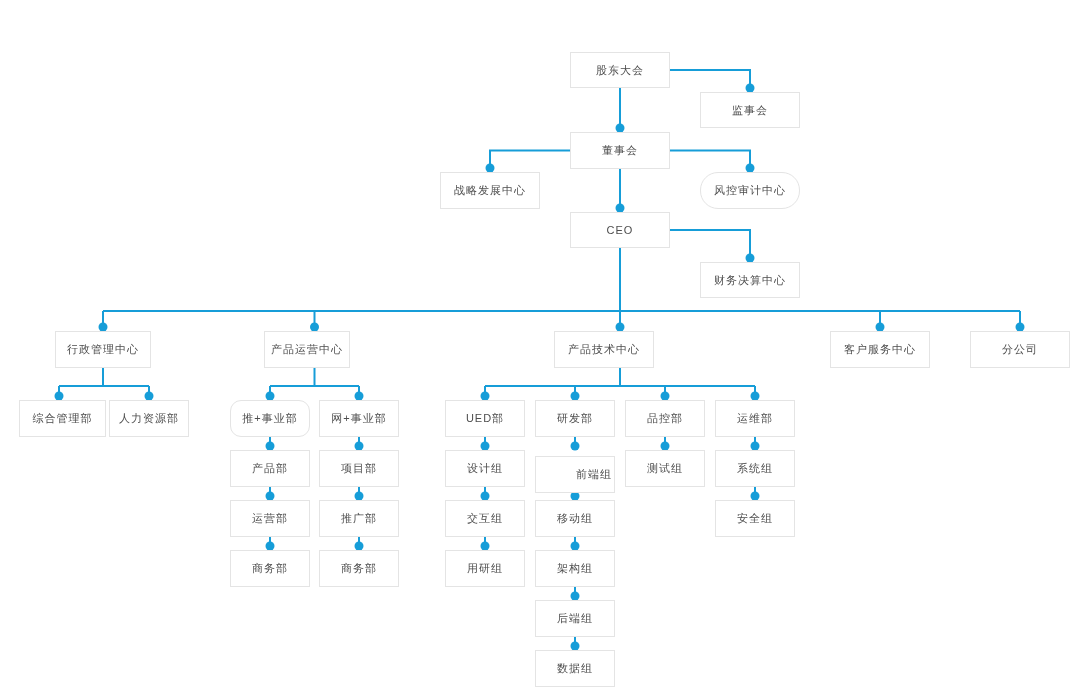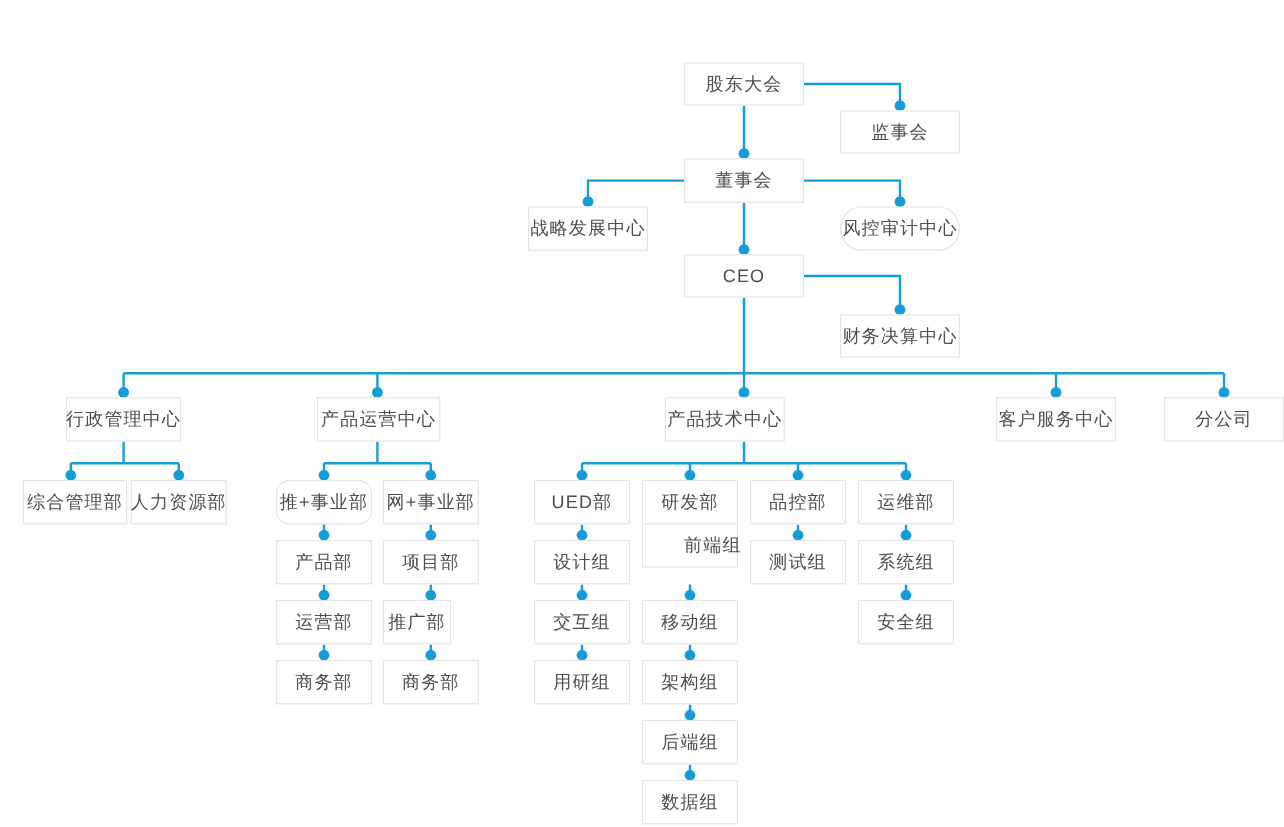--- a/index.html
+++ b/index.html
@@ -31,21 +31,21 @@
     stroke: none;
   }
   .node {
     position: absolute;
     box-sizing: border-box;
     background: #ffffff;
     border: 1px solid #e4e4e4;
     display: flex;
     align-items: center;
     justify-content: center;
-    font-size: 15px;
+    font-size: 11px;
     color: #4d4d4d;
     letter-spacing: 1px;
     white-space: nowrap;
     z-index: 2;
   }
 </style>
 </head>
 <body>
 
 <div id="canvas">
@@ -133,40 +133,40 @@
     </svg>
   <div id="nodes">
       <div class="node" style="left: 570px; top: 52px; width: 100px; height: 36px;">股东大会</div>
       <div class="node" style="left: 700px; top: 92px; width: 100px; height: 36px;">监事会</div>
       <div class="node" style="left: 570px; top: 132px; width: 100px; height: 37px;">董事会</div>
       <div class="node" style="left: 440px; top: 172px; width: 100px; height: 37px;">战略发展中心</div>
       <div class="node" style="left: 700px; top: 172px; width: 100px; height: 37px; border-radius: 18px;">风控审计中心</div>
       <div class="node" style="left: 570px; top: 212px; width: 100px; height: 36px;">CEO</div>
       <div class="node" style="left: 700px; top: 262px; width: 100px; height: 36px;">财务决算中心</div>
       <div class="node" style="left: 55px; top: 331px; width: 96px; height: 37px;">行政管理中心</div>
-      <div class="node" style="left: 264px; top: 331px; width: 103px; height: 37px;">产品运营中心</div>
+      <div class="node" style="left: 264px; top: 331px; width: 86px; height: 37px;">产品运营中心</div>
       <div class="node" style="left: 554px; top: 331px; width: 100px; height: 37px;">产品技术中心</div>
       <div class="node" style="left: 830px; top: 331px; width: 100px; height: 37px;">客户服务中心</div>
       <div class="node" style="left: 970px; top: 331px; width: 100px; height: 37px;">分公司</div>
       <div class="node" style="left: 19px; top: 400px; width: 87px; height: 37px;">综合管理部</div>
       <div class="node" style="left: 109px; top: 400px; width: 80px; height: 37px;">人力资源部</div>
       <div class="node" style="left: 230px; top: 400px; width: 80px; height: 37px; border-radius: 11px;">推+事业部</div>
       <div class="node" style="left: 319px; top: 400px; width: 80px; height: 37px;">网+事业部</div>
       <div class="node" style="left: 230px; top: 450px; width: 80px; height: 37px;">产品部</div>
       <div class="node" style="left: 230px; top: 500px; width: 80px; height: 37px;">运营部</div>
       <div class="node" style="left: 230px; top: 550px; width: 80px; height: 37px;">商务部</div>
       <div class="node" style="left: 319px; top: 450px; width: 80px; height: 37px;">项目部</div>
-      <div class="node" style="left: 319px; top: 500px; width: 57px; height: 37px;">推广部</div>
+      <div class="node" style="left: 319px; top: 500px; width: 80px; height: 37px;">推广部</div>
       <div class="node" style="left: 319px; top: 550px; width: 80px; height: 37px;">商务部</div>
       <div class="node" style="left: 445px; top: 400px; width: 80px; height: 37px;">UED部</div>
       <div class="node" style="left: 445px; top: 450px; width: 80px; height: 37px;">设计组</div>
       <div class="node" style="left: 445px; top: 500px; width: 80px; height: 37px;">交互组</div>
       <div class="node" style="left: 445px; top: 550px; width: 80px; height: 37px;">用研组</div>
       <div class="node" style="left: 535px; top: 400px; width: 80px; height: 37px;">研发部</div>
-      <div class="node" style="left: 535px; top: 436px; width: 80px; height: 37px; padding-left: 38px;">前端组</div>
+      <div class="node" style="left: 535px; top: 456px; width: 80px; height: 37px; padding-left: 38px;">前端组</div>
       <div class="node" style="left: 535px; top: 500px; width: 80px; height: 37px;">移动组</div>
       <div class="node" style="left: 535px; top: 550px; width: 80px; height: 37px;">架构组</div>
       <div class="node" style="left: 535px; top: 600px; width: 80px; height: 37px;">后端组</div>
       <div class="node" style="left: 535px; top: 650px; width: 80px; height: 37px;">数据组</div>
       <div class="node" style="left: 625px; top: 400px; width: 80px; height: 37px;">品控部</div>
       <div class="node" style="left: 625px; top: 450px; width: 80px; height: 37px;">测试组</div>
       <div class="node" style="left: 715px; top: 400px; width: 80px; height: 37px;">运维部</div>
       <div class="node" style="left: 715px; top: 450px; width: 80px; height: 37px;">系统组</div>
       <div class="node" style="left: 715px; top: 500px; width: 80px; height: 37px;">安全组</div>
     </div>

